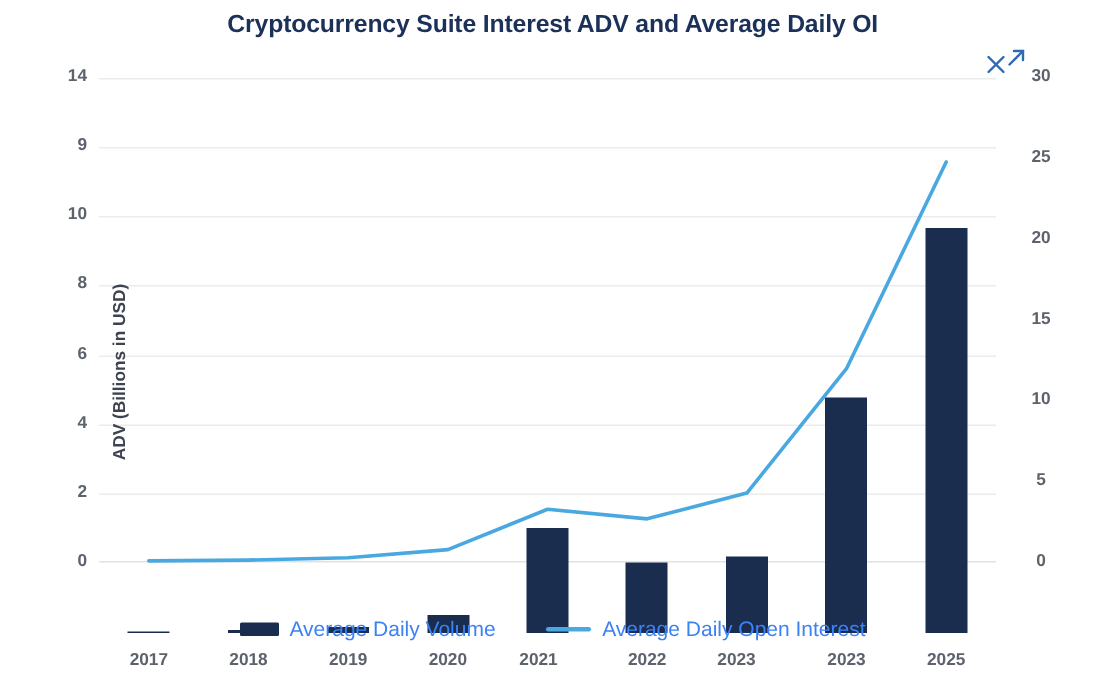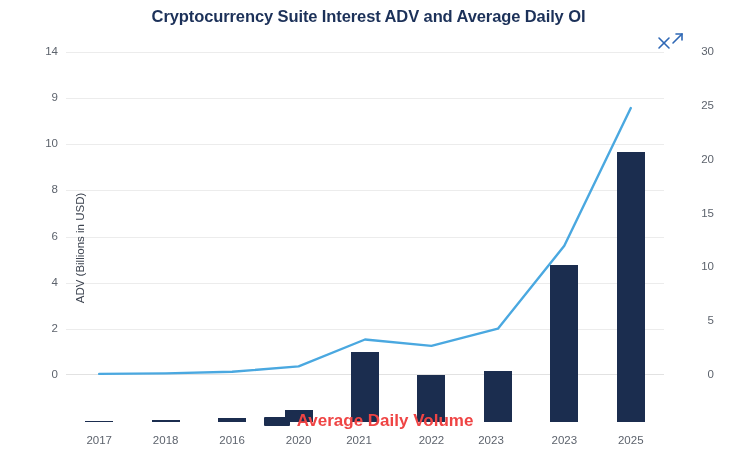--- a/index.html
+++ b/index.html
@@ -17,26 +17,26 @@
   }
 
   
   .expand-icon{
     position:absolute;left:655px;top:30px;width:34px;height:26px;cursor:pointer;
   }
   .expand-icon svg{display:block;}
 
   
   
-  .plot{position:absolute;left:66px;top:52px;width:598px;height:370px;}
+  .plot{position:absolute;left:66px;top:52px;width:598px;height:370px;font-weight:bold;}
 
   .gridline{position:absolute;left:0;width:598px;height:1px;background:#ececec;}
   .gridline.base{background:#e2e2e2;}
   .ytick-left{position:absolute;width:40px;text-align:right;font-size:11.5px;color:#5d636d;}
-  .ytick-right{position:absolute;width:40px;text-align:right;font-size:11.5px;color:#5d636d;}
+  .ytick-right{position:absolute;width:40px;text-align:center;font-size:11.5px;color:#5d636d;}
   .xtick{position:absolute;text-align:center;font-size:11.5px;color:#5d636d;top:382px;width:66px;}
 
   
   .axis-title{
     position:absolute;font-size:11.5px;color:#3d4450;white-space:nowrap;
   }
   .axis-title.left{
     left:-86px;top:190px;transform:rotate(-90deg);transform-origin:center;
     width:200px;text-align:center;
   }
@@ -48,21 +48,21 @@
 
   
   .legend{
     position:absolute;left:0;top:411px;width:737px;
     display:flex;justify-content:center;align-items:center;gap:34px;
     font-size:12px;color:#3d4450;
   }
   .legend-item{display:flex;align-items:center;gap:7px;cursor:pointer;}
   .swatch-bar{width:26px;height:9px;background:#1b2d4f;border-radius:1px;}
   .swatch-line{width:30px;height:3px;background:#4aa8e0;border-radius:2px;}
-  .legend-label{font-size:17px;color:#ef4444;font-weight:bold;}
+  .legend-label{font-size:14px;color:#3b82f6;}
 </style>
 </head>
 <body>
 
 <div id="chart-root">
 
   <div class="chart-title">Cryptocurrency Suite Interest ADV and Average Daily OI</div>
 
   <div class="expand-icon" title="">
     <svg width="34" height="26" viewBox="0 0 34 26" xmlns="http://www.w3.org/2000/svg">
@@ -112,32 +112,36 @@
     <div class="ytick-right" style="left:608px; top:-7px;">30</div>
     <div class="ytick-right" style="left: 608px; top: 46.8333px;">25</div>
     <div class="ytick-right" style="left: 608px; top: 100.667px;">20</div>
     <div class="ytick-right" style="left:608px; top:154.5px;">15</div>
     <div class="ytick-right" style="left: 608px; top: 208.333px;">10</div>
     <div class="ytick-right" style="left: 608px; top: 262.167px;">5</div>
     <div class="ytick-right" style="left: 608px; top: 316px;">0</div>
 
     <div class="xtick" style="left: 0.222222px;">2017</div>
     <div class="xtick" style="left: 66.6667px;">2018</div>
-    <div class="xtick" style="left: 133.111px;">2016</div>
+    <div class="xtick" style="left: 133.111px;">2019</div>
     <div class="xtick" style="left: 199.556px;">2020</div>
     <div class="xtick" style="left: 260px;">2021</div>
     <div class="xtick" style="left: 332.444px;">2022</div>
     <div class="xtick" style="left: 392px;">2023</div>
     <div class="xtick" style="left: 465.333px;">2023</div>
     <div class="xtick" style="left: 531.778px;">2025</div>
 
     <div class="axis-title left">ADV (Billions in USD)</div>
 
   </div>
 
   <div class="legend">
     <div class="legend-item">
       <span class="swatch-bar" style="background: rgb(27, 45, 79);"></span>
       <span class="legend-label">Average Daily Volume</span>
     </div>
+    <div class="legend-item">
+      <span class="swatch-line" style="background: rgb(74, 168, 224);"></span>
+      <span class="legend-label">Average Daily Open Interest</span>
+    </div>
   </div>
 
 </div>
 
 </body></html>

